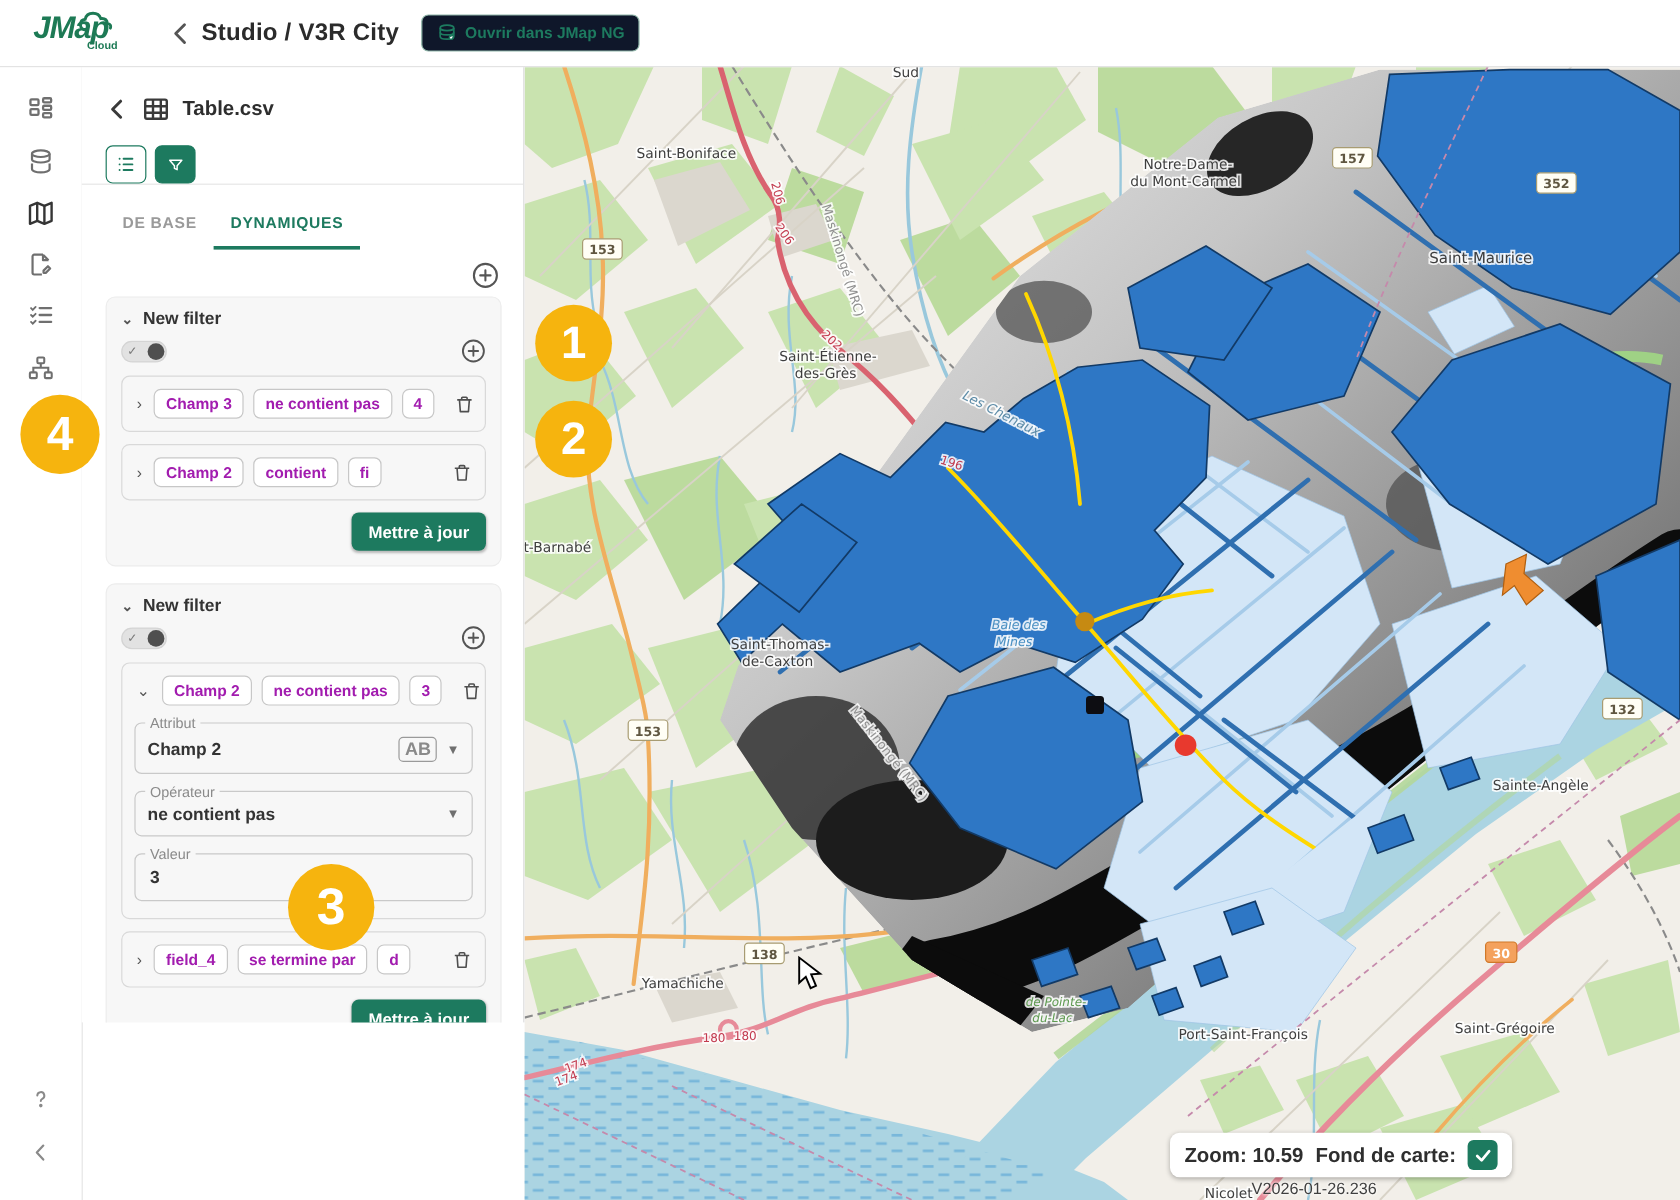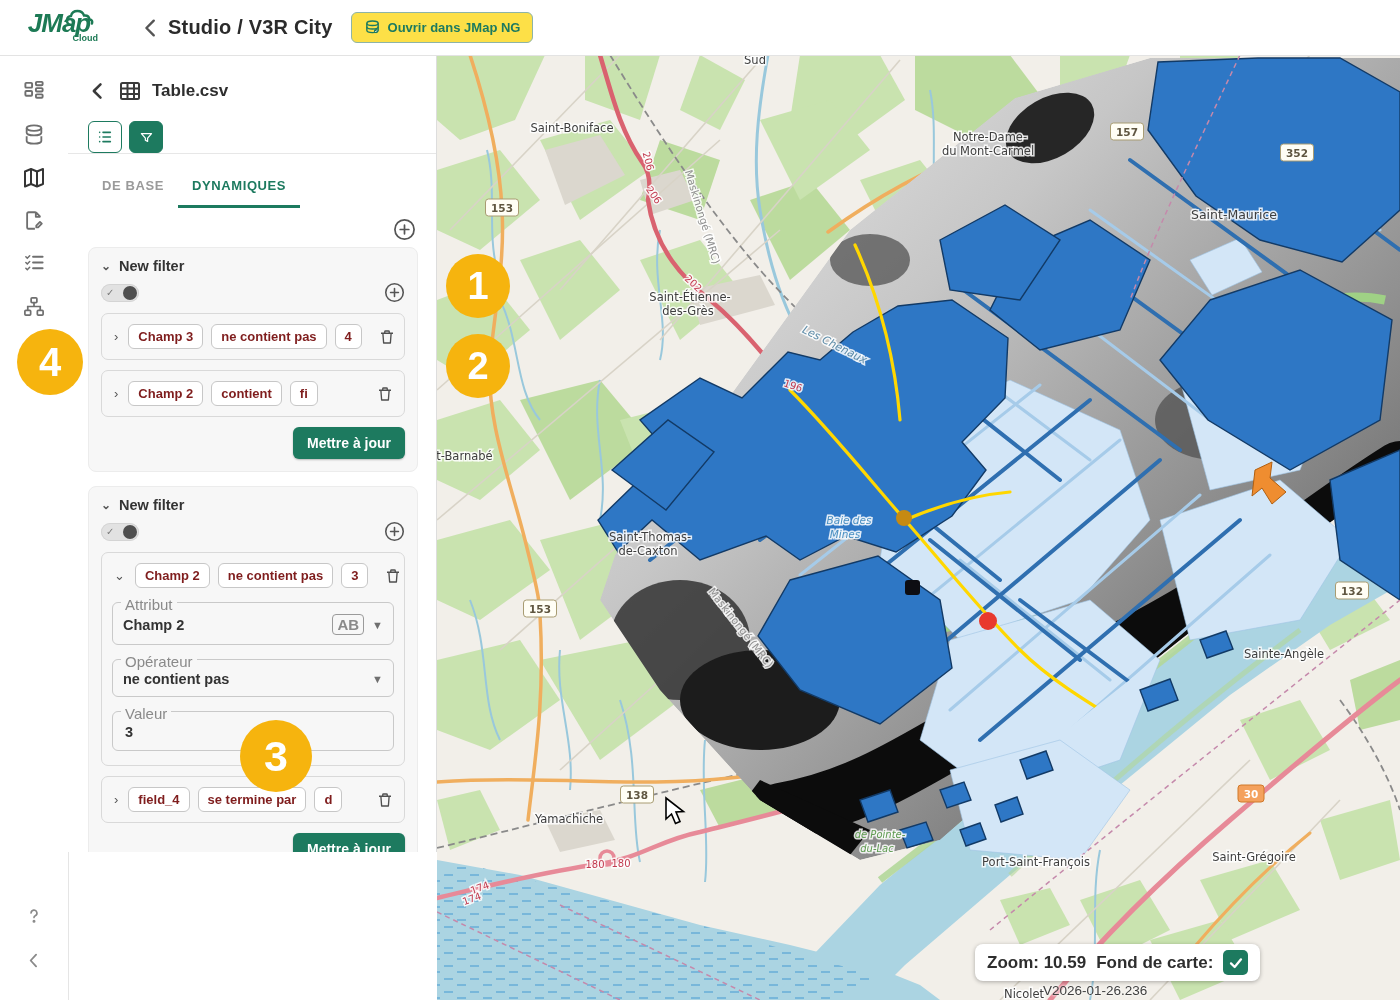--- a/index.html
+++ b/index.html
@@ -7,21 +7,21 @@
   .app{position:relative;width:1400px;height:1000px;}
 
   
   .topbar{position:absolute;left:0;top:0;width:1400px;height:55px;background:#fff;border-bottom:1px solid #e3e3e3;display:flex;align-items:center;z-index:30;}
   .logo{width:90px;display:flex;flex-direction:column;align-items:center;margin-left:14px;position:relative;}
   .logo .brand{font-size:26px;font-weight:800;font-style:italic;color:#1d7a55;letter-spacing:-1px;line-height:20px;}
   .logo .cloudword{font-size:9px;font-weight:700;color:#1d7a55;align-self:flex-end;margin-right:6px;}
   .logo svg.cloud{position:absolute;top:-4px;right:8px;}
   .top-back{margin-left:30px;background:none;border:none;cursor:pointer;color:#555;display:flex;align-items:center;}
   .top-title{font-size:20px;font-weight:800;color:#2b2b2b;letter-spacing:.2px;}
-  .open-ng{margin-left:18px;display:flex;align-items:center;gap:7px;border:1.5px solid #8db4a7;background:#fde047;color:#1d7a5f;font-weight:700;font-size:13px;padding:6px 12px;border-radius:6px;cursor:pointer;font-family:inherit;}
+  .open-ng{margin-left:18px;display:flex;align-items:center;gap:7px;border:1.5px solid #8db4a7;background:#0f172a;color:#1d7a5f;font-weight:700;font-size:13px;padding:6px 12px;border-radius:6px;cursor:pointer;font-family:inherit;}
 
   
   .rail{position:absolute;left:0;top:55px;width:68px;height:945px;background:#fff;border-right:1px solid #e5e5e5;z-index:20;}
   .rail .ric{position:absolute;left:50%;transform:translate(-50%,-50%);color:#6f6f6f;background:none;border:none;cursor:pointer;padding:2px;}
   .rail .ric.active{color:#353535;}
 
   
   .panel{position:absolute;left:68px;top:55px;width:369px;height:797px;background:#fff;border-right:1px solid #ddd;z-index:20;box-sizing:border-box;padding:0 18px 0 20px;overflow:hidden;}
   .panel-head{display:flex;align-items:center;gap:10px;margin-top:24px;}
   .panel-head .back{background:none;border:none;cursor:pointer;color:#3a3a3a;padding:0;display:flex;}
@@ -41,27 +41,27 @@
   .filter-card{background:#f7f7f7;border:1px solid #ececec;border-radius:8px;padding:10px 12px 12px;margin-bottom:14px;}
   .fc-head{display:flex;align-items:center;gap:8px;font-size:14.5px;font-weight:800;color:#333;}
   .fc-head .chev{color:#555;font-size:12px;cursor:pointer;}
   .fc-sub{display:flex;align-items:center;justify-content:space-between;margin:8px 0 10px;}
   .toggle{position:relative;width:38px;height:18px;border-radius:10px;background:#e2e2e2;display:inline-block;cursor:pointer;box-shadow:inset 0 0 0 1px #d4d4d4;}
   .toggle .tick{position:absolute;left:5px;top:3px;font-size:10px;color:#7a7a7a;}
   .toggle .knob{position:absolute;right:2px;top:2px;width:14px;height:14px;border-radius:50%;background:#4f4f4f;}
   .cond{background:#f7f7f7;border:1px solid #d9d9d9;border-radius:7px;padding:10px;margin-bottom:10px;}
   .cond-row{display:flex;align-items:center;gap:8px;}
   .chev-btn{background:none;border:none;cursor:pointer;color:#555;font-size:13px;padding:0 2px;}
-  .chip{background:#fff;border:1px solid #c7c7c7;border-radius:6px;padding:4px 9px;font-size:13px;font-weight:700;color:#7f1d1d;white-space:nowrap;}
+  .chip{background:#fff;border:1px solid #c7c7c7;border-radius:6px;padding:4px 9px;font-size:13px;font-weight:700;color:#a21caf;white-space:nowrap;}
   .spacer{flex:1;}
   .trash{background:none;border:none;cursor:pointer;color:#4f4f4f;padding:0;display:flex;}
   .fc-actions{display:flex;justify-content:flex-end;margin-top:4px;}
   .update-btn{background:#1d7a5f;color:#fff;border:none;border-radius:6px;font-family:inherit;font-weight:800;font-size:14px;padding:8px 14px;cursor:pointer;box-shadow:0 1px 2px rgba(0,0,0,.25);}
   .field{position:relative;display:flex;align-items:center;border:1px solid #c9c9c9;border-radius:6px;margin:14px 0 4px;padding:11px 10px 9px;background:transparent;}
-  .f-label{position:absolute;top:-7px;left:8px;font-size:15px;color:#8a8a8a;background:#f7f7f7;padding:0 4px;}
+  .f-label{position:absolute;top:-7px;left:8px;font-size:12px;color:#8a8a8a;background:#f7f7f7;padding:0 4px;}
   .f-value{font-size:14.5px;font-weight:600;color:#333;border:none;background:transparent;font-family:inherit;width:100%;outline:none;}
   .ab{border:1.5px solid #9a9a9a;border-radius:4px;color:#8a8a8a;font-size:15px;font-weight:800;padding:1px 4px;margin-right:8px;}
   .dd{color:#6f6f6f;font-size:11px;}
   .panel-endline{border:none;border-top:1px solid #e2e2e2;margin:18px -18px 0 -20px;}
 
   
   .map{position:absolute;left:437px;top:55px;width:963px;height:945px;z-index:10;cursor:default;}
   #mapsvg{display:block;}
   #mapsvg text{font-family:"DejaVu Sans",sans-serif;}
   .zoom-pill{position:absolute;left:538px;top:889px;background:#fff;border-radius:8px;box-shadow:0 1px 4px rgba(0,0,0,.3);display:flex;align-items:center;gap:10px;padding:6px 12px;}

